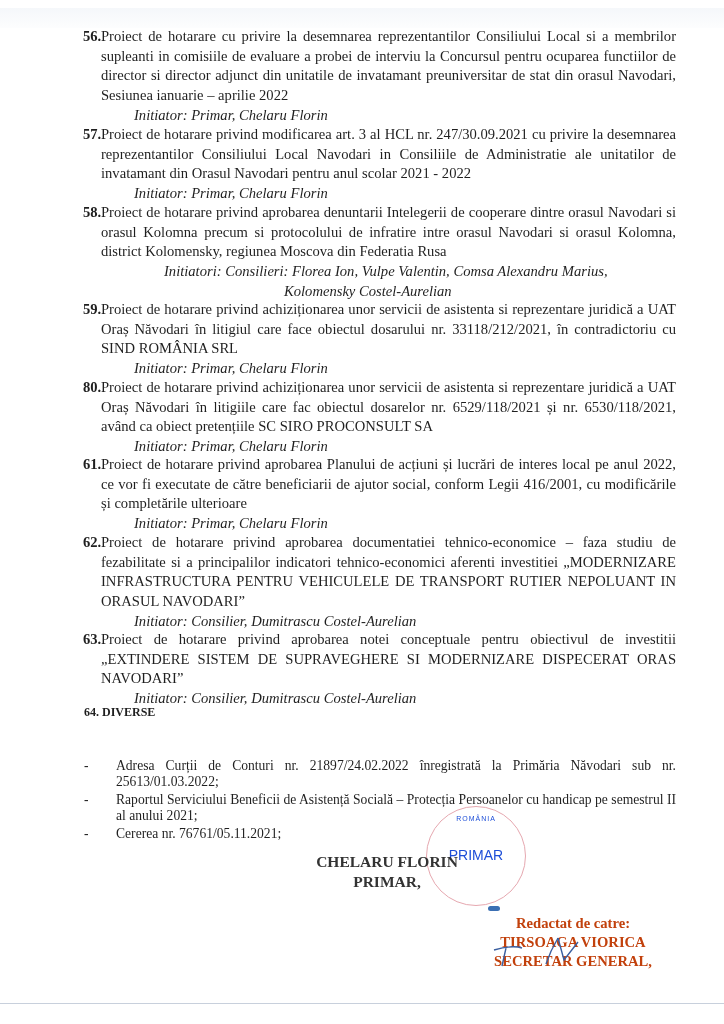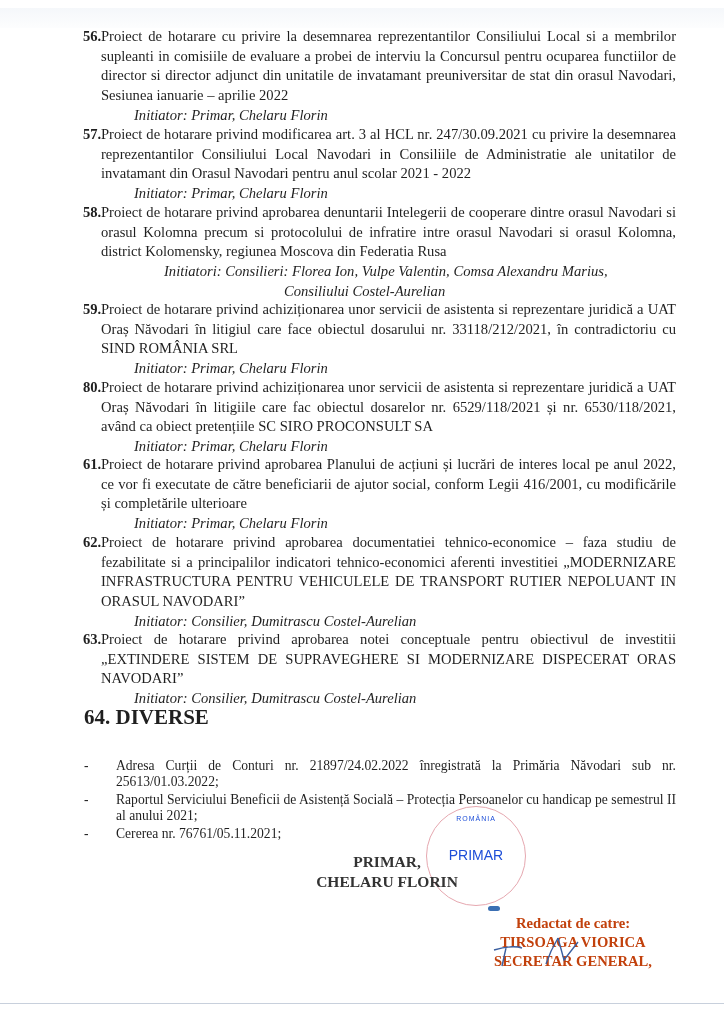--- a/index.html
+++ b/index.html
@@ -8,21 +8,21 @@
   .page { position:absolute; left:0; top:0; width:724px; height:836px; background:#fff; }
   .scanband { position:absolute; left:0; top:8px; width:724px; height:20px;
               background:linear-gradient(#eef2f7, #fbfcfd); opacity:.6; }
   .content { position:absolute; left:0; top:0; width:724px; }
   .item { position:absolute; left:101px; width:575px; font-size:14.6px; line-height:19.7px; text-align:justify; }
   .item .num { position:absolute; left:-18px; font-weight:bold; }
   .item .txt { display:block; }
   .init { font-style:italic; display:block; padding-left:33px; text-align:left; }
   .init.wide { padding-left:63px; text-align:justify; }
   .init.wide .cont { display:block; padding-left:120px; }
-  .heading { position:absolute; left:84px; top:705px; font-weight:bold; font-size:21px; }
+  .heading { position:absolute; left:84px; top:705px; font-weight:bold; font-size:12px; }
   .diverse { position:absolute; left:84px; top:758px; width:592px; font-size:13.6px; line-height:16px; }
   .diverse .row { position:relative; padding-left:32px; margin-bottom:0; text-align:justify; }
   .diverse .dash { position:absolute; left:0; }
   .sig-primar { position:absolute; left:302px; top:852px; width:170px; text-align:center; font-weight:bold; font-size:15.5px; line-height:20px; color:#333; }
   .stamp { position:absolute; left:426px; top:806px; width:98px; height:98px; border:1.5px solid #e6a8b0; border-radius:50%; color:#1d4ed8; }
   .stamp .inner-label { position:absolute; left:0; right:0; top:40px; text-align:center; font-family:"Liberation Sans", sans-serif; font-size:14px; }
   .stamp .top-label { position:absolute; left:0; right:0; top:8px; text-align:center; font-family:"Liberation Sans", sans-serif; font-size:7px; letter-spacing:1px; }
   .blue-mark { position:absolute; left:488px; top:906px; width:12px; height:5px; background:#3b6fb3; border-radius:3px; }
   .redactat { position:absolute; left:488px; top:914px; width:170px; text-align:center; font-weight:bold; font-size:14.6px; line-height:19px; color:#c2410c; }
   .signature { position:absolute; left:488px; top:932px; width:120px; height:36px; }
@@ -46,21 +46,21 @@
       <span class="num">57.</span>
       <span class="txt">Proiect de hotarare privind modificarea art. 3 al HCL nr. 247/30.09.2021 cu privire la desemnarea reprezentantilor Consiliului Local Navodari in Consiliile de Administratie ale unitatilor de invatamant din Orasul Navodari pentru anul scolar 2021 - 2022</span>
       <span class="init">Initiator: Primar, Chelaru Florin</span>
     </div>
 
     <div class="item" style="top:203px">
       <span class="num">58.</span>
       <span class="txt">Proiect de hotarare privind aprobarea denuntarii Intelegerii de cooperare dintre orasul Navodari si orasul Kolomna precum si protocolului de infratire intre orasul Navodari si orasul Kolomna, district Kolomensky, regiunea Moscova din Federatia Rusa</span>
       <span class="init wide">
         <span>Initiatori: Consilieri: Florea Ion, Vulpe Valentin, Comsa Alexandru Marius,</span>
-        <span class="cont">Consiliului Costel-Aurelian</span>
+        <span class="cont">Kolomensky Costel-Aurelian</span>
       </span>
     </div>
 
     <div class="item" style="top:300px">
       <span class="num">59.</span>
       <span class="txt">Proiect de hotarare privind achiziționarea unor servicii de asistenta si reprezentare juridică a UAT Oraș Năvodari în litigiul care face obiectul dosarului nr. 33118/212/2021, în contradictoriu cu SIND ROMÂNIA SRL</span>
       <span class="init">Initiator: Primar, Chelaru Florin</span>
     </div>
 
     <div class="item" style="top:378px">
@@ -104,22 +104,22 @@
       <span>Cererea nr. 76761/05.11.2021;</span>
     </div>
   </div>
 
   <div class="stamp">
     <div class="top-label">ROMÂNIA</div>
     <div class="inner-label">PRIMAR</div>
   </div>
 
   <div class="sig-primar">
+    <div>CHELARU FLORIN</div>
     <div>PRIMAR,</div>
-    <div>CHELARU FLORIN</div>
   </div>
 
   <div class="blue-mark"></div>
 
   <div class="redactat">
     <div>Redactat de catre:</div>
     <div>TIRSOAGA VIORICA</div>
     <div>SECRETAR GENERAL,</div>
   </div>
 

